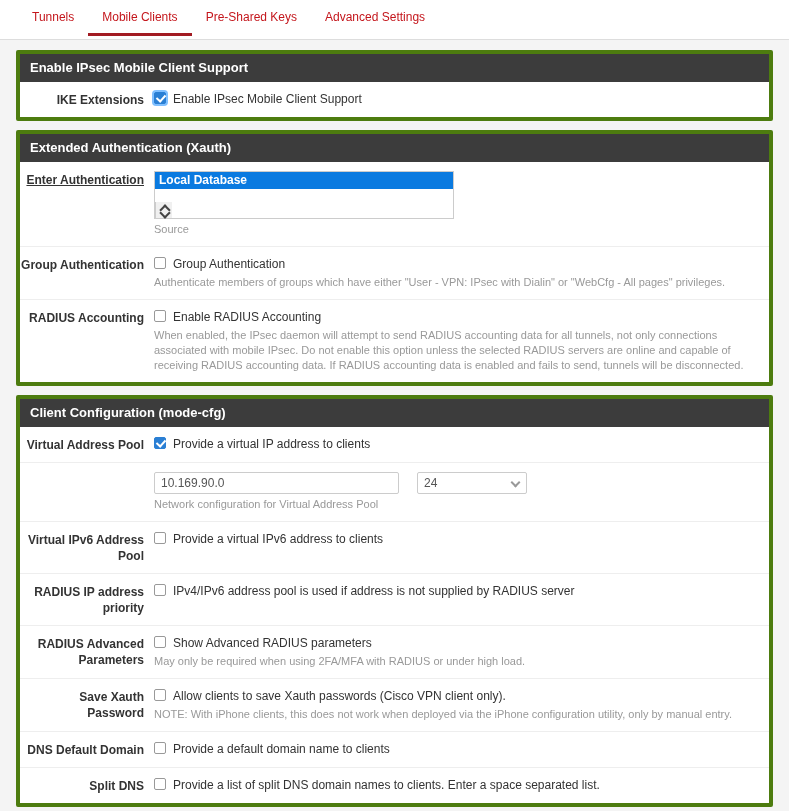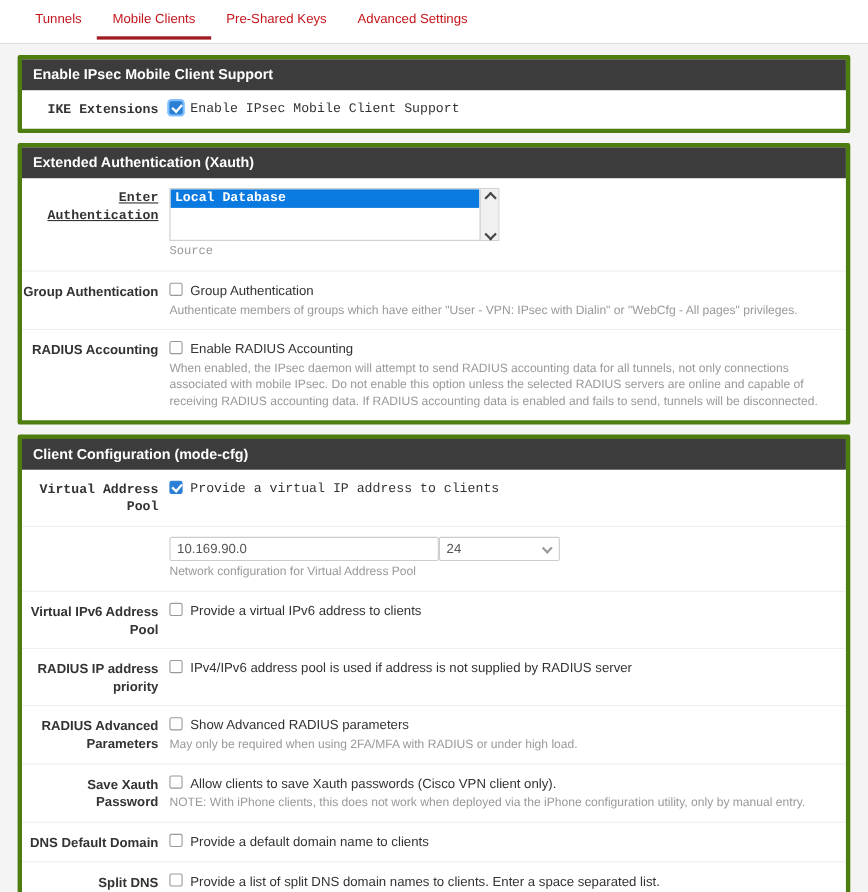--- a/index.html
+++ b/index.html
@@ -60,21 +60,21 @@
     line-height: 16px;
   }
   .panel-body { padding: 0; }
 
   
   .frow {
     display: flex;
     border-top: 1px solid #eeeeee;
     padding: 9px 0;
   }
-  .frow:first-child { border-top: none; font-family: Liberation Mono, monospace; }
+  .frow:first-child { border-top: none; }
   .flabel {
     width: 134px;
     min-width: 134px;
     text-align: right;
     font-weight: bold;
     font-size: 12px;
     color: #333333;
     padding: 1px 10px 0 0;
     line-height: 16px;
   }
@@ -129,20 +129,21 @@
   }
 
   
   .listbox {
     width: 300px;
     height: 48px;
     border: 1px solid #cccccc;
     background: #ffffff;
     display: flex;
     position: relative;
+    flex-direction: column;
   }
   .listbox-opts {
     flex: 1;
     padding: 0;
     overflow: hidden;
   }
   .lb-option {
     padding: 1px 4px;
     font-size: 12px;
     line-height: 15px;
@@ -175,21 +176,21 @@
     position: absolute;
     left: 0; top: 0;
     width: 6px; height: 6px;
     border: solid #444444;
     border-width: 0 2px 2px 0;
   }
   .chev.up::before { transform: rotate(-135deg); top: 2px; left: 1px; }
   .chev.down::before { transform: rotate(45deg); top: -1px; left: 1px; }
 
   
-  .row-inline { display: flex; align-items: flex-end; }
+  .row-inline { display: flex; align-items: flex-end; gap: 18px; }
   .txtinput {
     width: 245px;
     height: 22px;
     border: 1px solid #cccccc;
     border-radius: 2px;
     background: #ffffff;
     font-size: 12px;
     color: #555555;
     padding: 0 6px;
     line-height: 20px;

